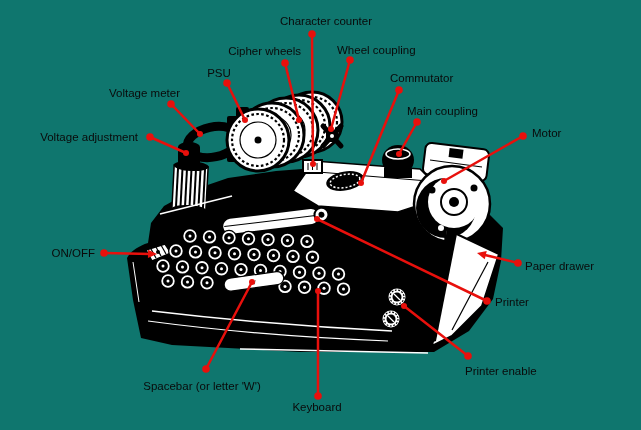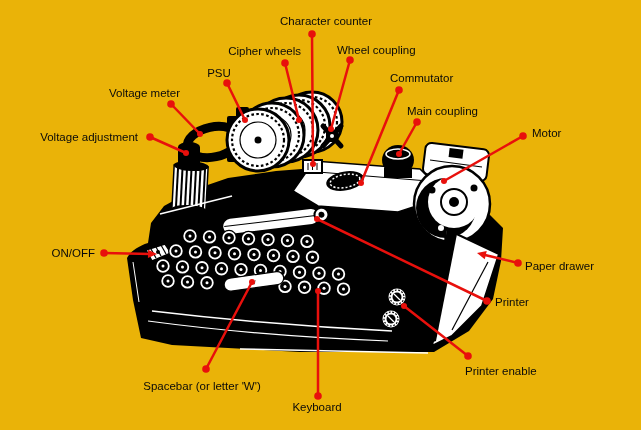--- a/index.html
+++ b/index.html
@@ -1,16 +1,16 @@
 <!DOCTYPE html>
 <html><head>
 <meta charset="utf-8">
 <style>
   html,body{margin:0;padding:0;background:#ffffff;}
-  .stage{position:relative;width:641px;height:430px;background:#eab308;overflow:hidden;
+  .stage{position:relative;width:641px;height:430px;background:#0f766e;overflow:hidden;
          font-family:"Liberation Sans", sans-serif;}
   svg{position:absolute;left:0;top:0;display:block;}
   text.callout{font-family:"Liberation Sans", sans-serif;font-size:11.5px;fill:#0a0a0a;}
   .spacebar-glyph{font-family:"Liberation Sans", sans-serif;font-size:6px;fill:#444;}
 </style>
 </head>
 <body>
 
 <div class="stage">
 <svg width="641" height="430" viewBox="0 0 641 430">

